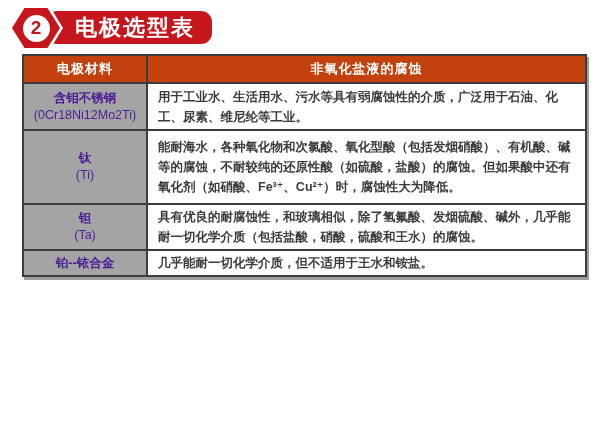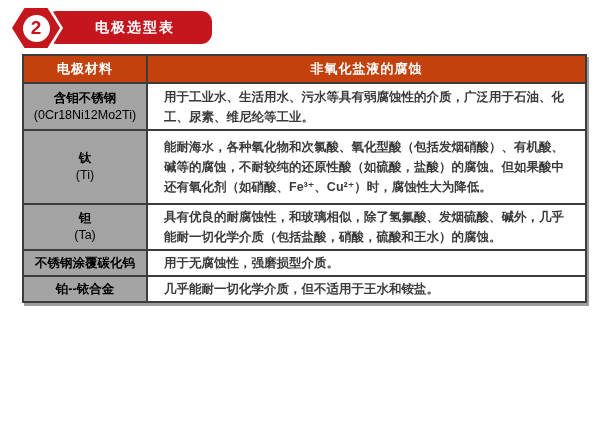--- a/index.html
+++ b/index.html
@@ -31,21 +31,21 @@
     height: 33px;
     background: #c5161d;
     border-radius: 11px;
     display: flex;
     align-items: center;
     justify-content: center;
     z-index: 1;
   }
   .title-pill span {
     color: #ffffff;
-    font-size: 14px;
+    font-size: 22px;
     font-weight: bold;
     letter-spacing: 2px;
     padding-left: 12px;
   }
   .badge-hex-outer {
     position: absolute;
     left: 9px;
     top: 5px;
     width: 54px;
     height: 46px;
@@ -100,38 +100,38 @@
     font-weight: bold;
     height: 28px;
     text-align: center;
     letter-spacing: 1px;
   }
   .col-mat { width: 124px; }
   .col-desc { width: 439px; }
 
   td.mat {
     background: #a4a4a4;
-    color: #000000;
+    color: #4c1d95;
     text-align: center;
     vertical-align: middle;
     font-size: 12.5px;
     font-weight: bold;
     line-height: 1.35;
     padding: 1px 2px;
   }
   td.mat .code { font-weight: normal; }
   td.mat .code:empty { display: none; }
 
   td.desc {
     background: #ffffff;
     color: #3b3b3b;
     font-size: 12.5px;
     font-weight: 600;
     line-height: 1.6;
-    padding: 2px 16px;
+    padding: 2px 10px;
     vertical-align: middle;
     text-align: left;
   }
 
   tr.r1 { height: 47px; }
   tr.r2 { height: 47px; }
   tr.r3 { height: 63px; }
   tr.r4 { height: 74px; }
   tr.r5 { height: 44px; }
   tr.r6 { height: 25px; }
@@ -181,27 +181,20 @@
         </td>
         <td class="desc">能耐海水，各种氧化物和次氯酸、氧化型酸（包括发烟硝酸）、有机酸、碱等的腐蚀，不耐较纯的还原性酸（如硫酸，盐酸）的腐蚀。但如果酸中还有氧化剂（如硝酸、Fe³⁺、Cu²⁺）时，腐蚀性大为降低。</td>
       </tr>
       <tr class="r5">
         <td class="mat">
           <div>钽</div>
           <div class="code">(Ta)</div>
         </td>
         <td class="desc">具有优良的耐腐蚀性，和玻璃相似，除了氢氟酸、发烟硫酸、碱外，几乎能耐一切化学介质（包括盐酸，硝酸，硫酸和王水）的腐蚀。</td>
       </tr>
-      <tr class="r6">
-        <td class="mat">
-          <div>不锈钢涂覆碳化钨</div>
-
-        </td>
-        <td class="desc">用于无腐蚀性，强磨损型介质。</td>
-      </tr>
       <tr class="r7">
         <td class="mat">
           <div>铂--铱合金</div>
 
         </td>
         <td class="desc">几乎能耐一切化学介质，但不适用于王水和铵盐。</td>
       </tr>
     </tbody>
   </table>
 

